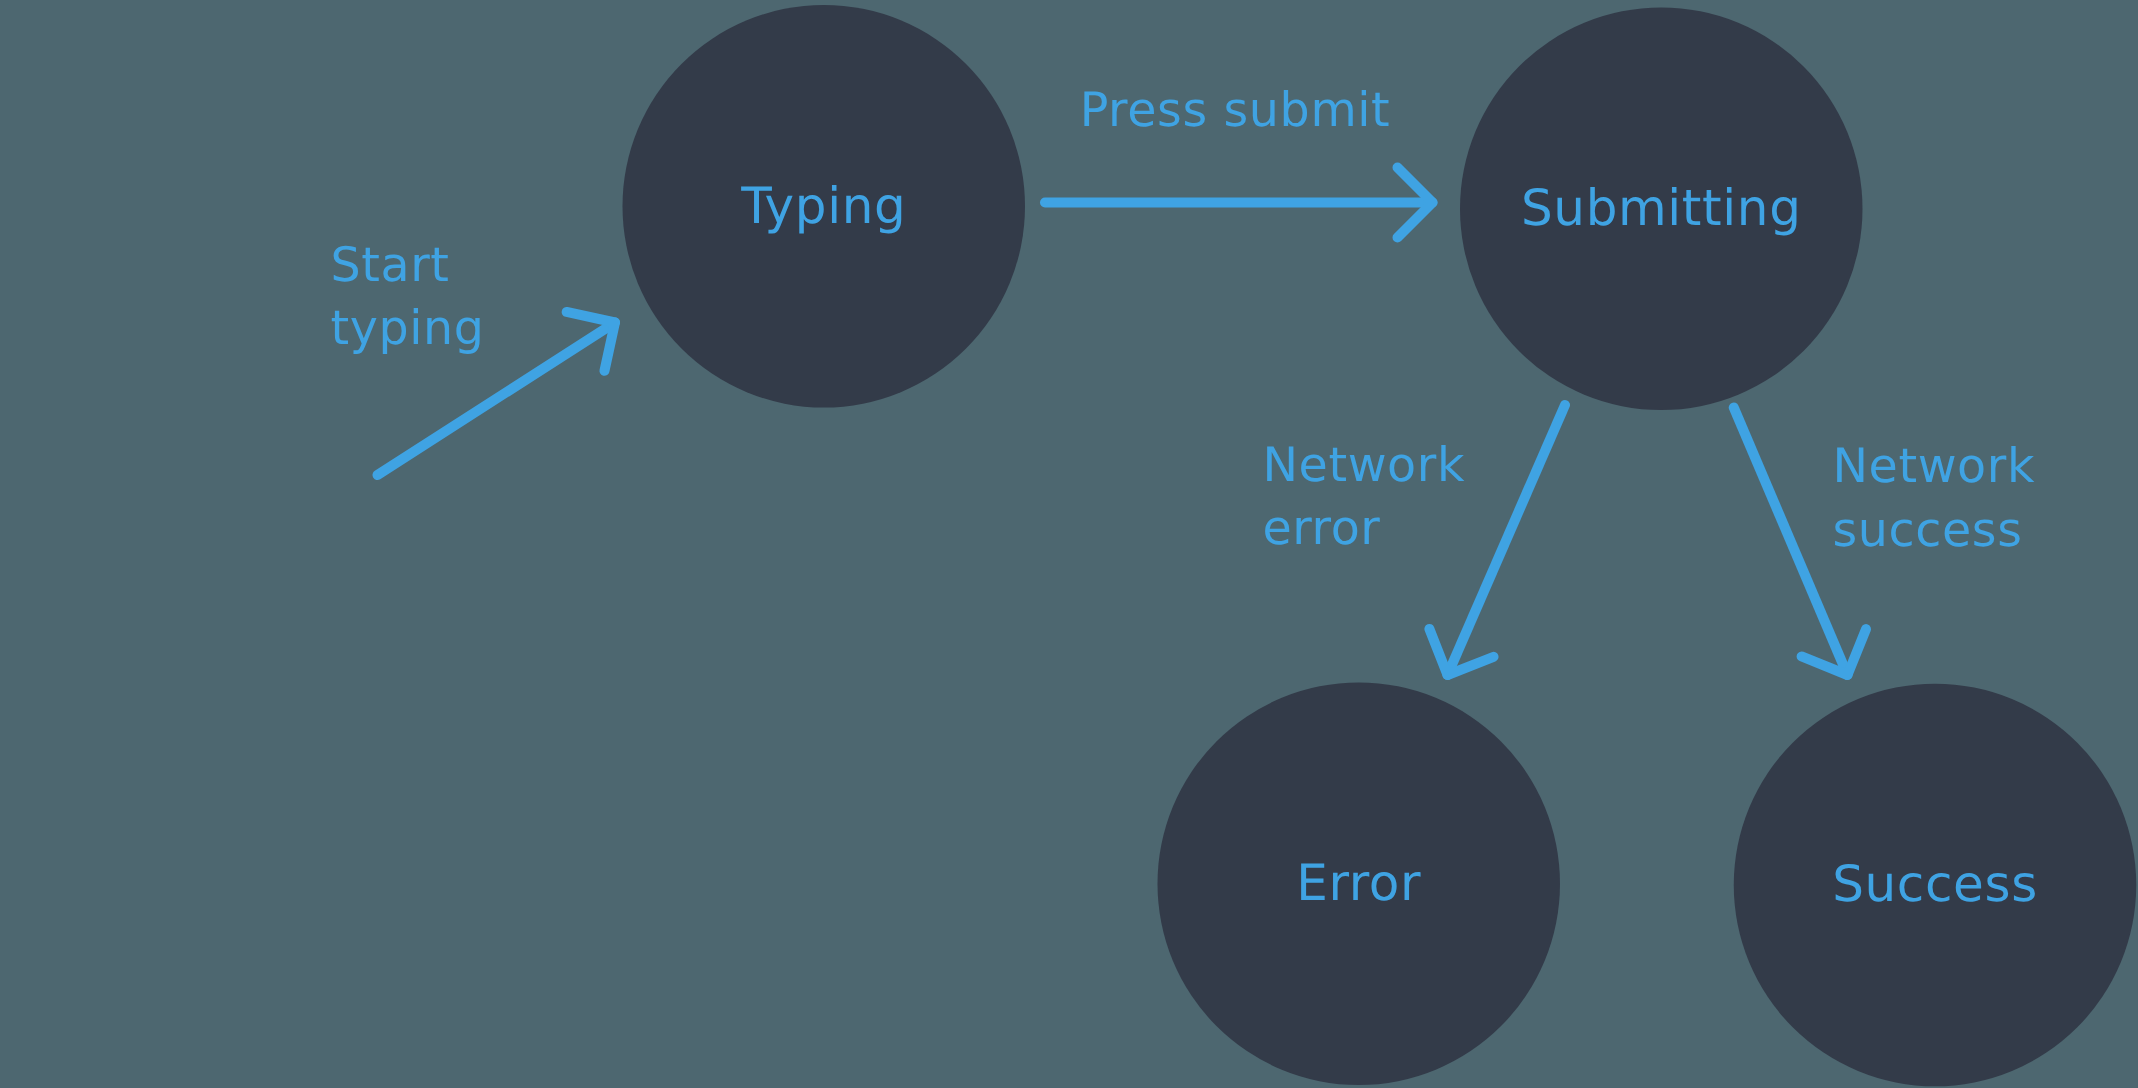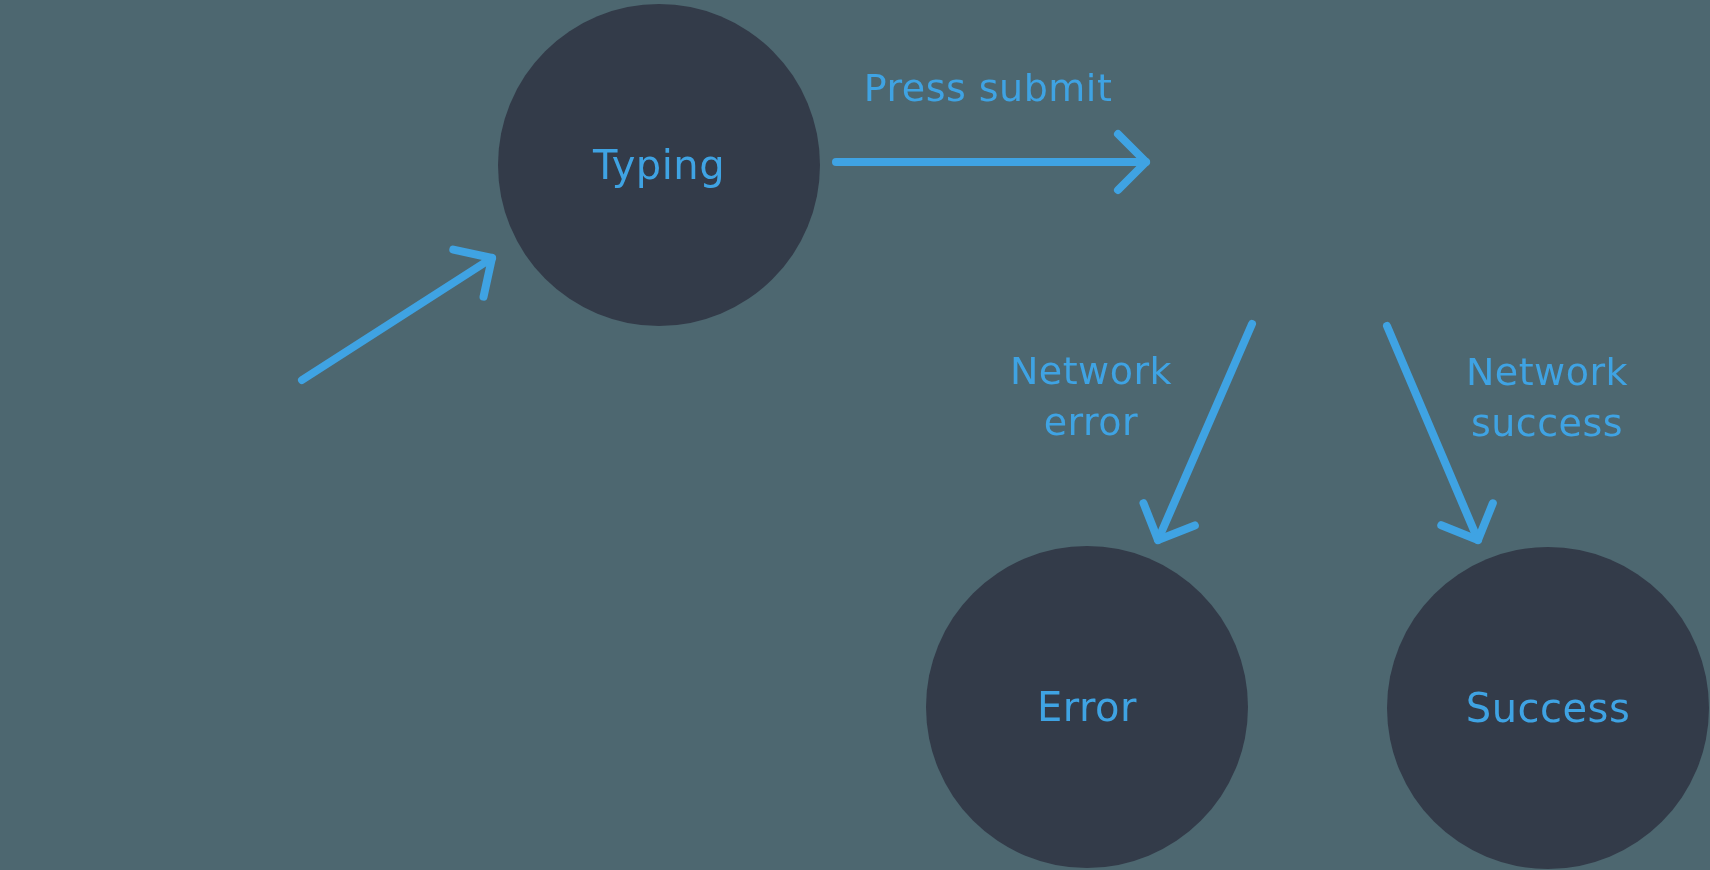--- a/index.html
+++ b/index.html
@@ -50,21 +50,20 @@
     color: var(--accent, #3fa3e3);
     font-size: 40px;
     letter-spacing: 0.5px;
   }
   .edge-label {
     position: absolute;
     transform: translate(-50%, -50%);
     color: var(--accent, #3fa3e3);
     font-size: 38px;
     line-height: 1.33;
-    text-align: center;
     white-space: pre-line;
     letter-spacing: 0.5px;
   }
 </style>
 </head>
 <body>
 
 <div class="canvas">
 
   <svg class="edges-svg" viewBox="0 0 1710 870">
@@ -77,29 +76,34 @@
     <line class="edge-line" x1="836" y1="162" x2="1146" y2="162" marker-end="url(#arrowhead)"></line>
     <line class="edge-line" x1="1252" y1="324" x2="1158" y2="540" marker-end="url(#arrowhead)"></line>
     <line class="edge-line" x1="1387" y1="326" x2="1478" y2="540" marker-end="url(#arrowhead)"></line>
   </svg>
 
 
   <div class="node" style="left:659px; top:165px">
     <span class="node-label">Typing</span>
   </div>
 
+  <div class="node" style="left:1329px; top:167px">
+    <span class="node-label">Submitting</span>
+  </div>
 
   <div class="node" style="left:1087px; top:707px">
     <span class="node-label">Error</span>
   </div>
 
   <div class="node" style="left:1548px; top:708px">
     <span class="node-label">Success</span>
   </div>
 
+  <div class="edge-label" style="left:326px; top:237px">Start
+typing</div>
 
   <div class="edge-label" style="left:988px; top:88px">Press submit</div>
 
   <div class="edge-label" style="left:1091px; top:397px">Network
 error</div>
 
   <div class="edge-label" style="left:1547px; top:398px">Network
 success</div>
 
 </div>

